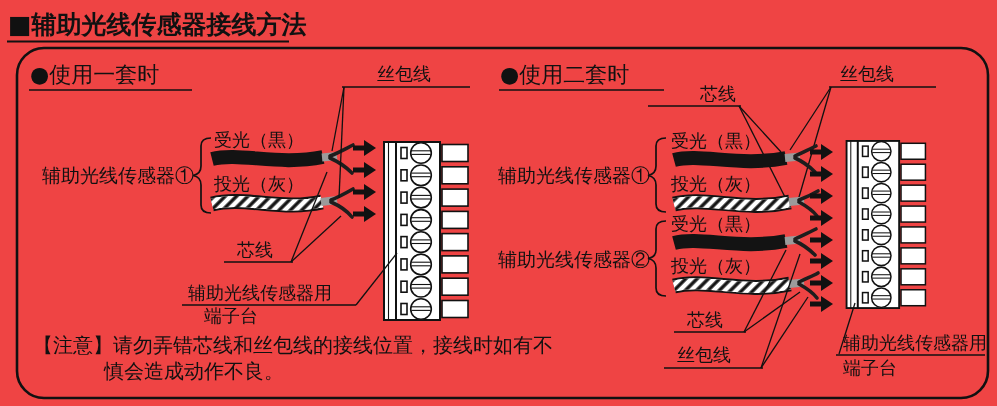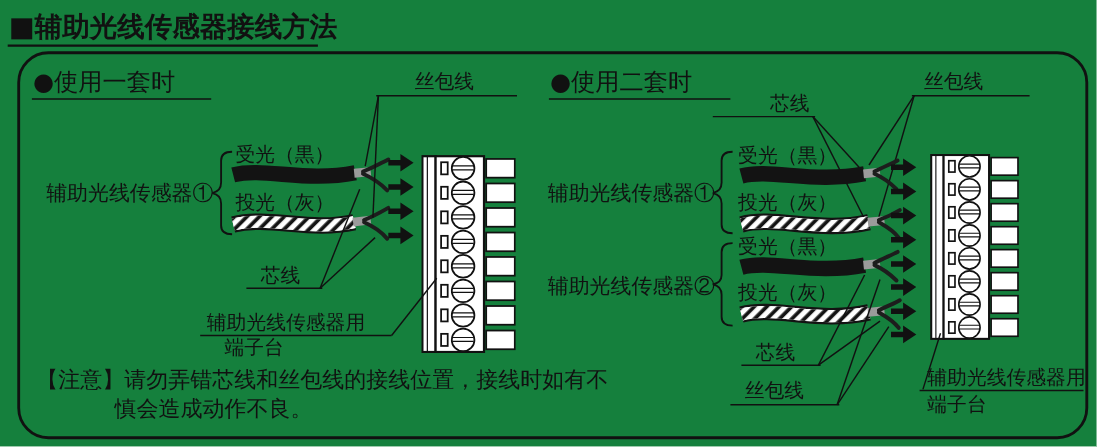--- a/index.html
+++ b/index.html
@@ -1,16 +1,16 @@
 <!DOCTYPE html>
 <html><head>
 <meta charset="utf-8">
 <style>
   html,body{margin:0;padding:0;background:#ffffff;}
-  .stage{position:relative;width:997px;height:406px;background:#15803d;overflow:hidden;
+  .stage{position:relative;width:997px;height:406px;background:#ef4444;overflow:hidden;
          font-family:"DejaVu Serif","Liberation Serif",serif;}
   svg{position:absolute;left:0;top:0;}
   text{fill:#111;font-family:"DejaVu Serif","Liberation Serif",serif;}
   .title-t{font-size:25px;font-weight:bold;}
   .head-t{font-size:22px;}
   .lbl{font-size:18px;}
   .lbl-s{font-size:19px;}
   .note-t{font-size:20px;}
   .ld{stroke:#111;stroke-width:1.3;fill:none;}
   .ul{stroke:#111;stroke-width:1.5;fill:none;}

